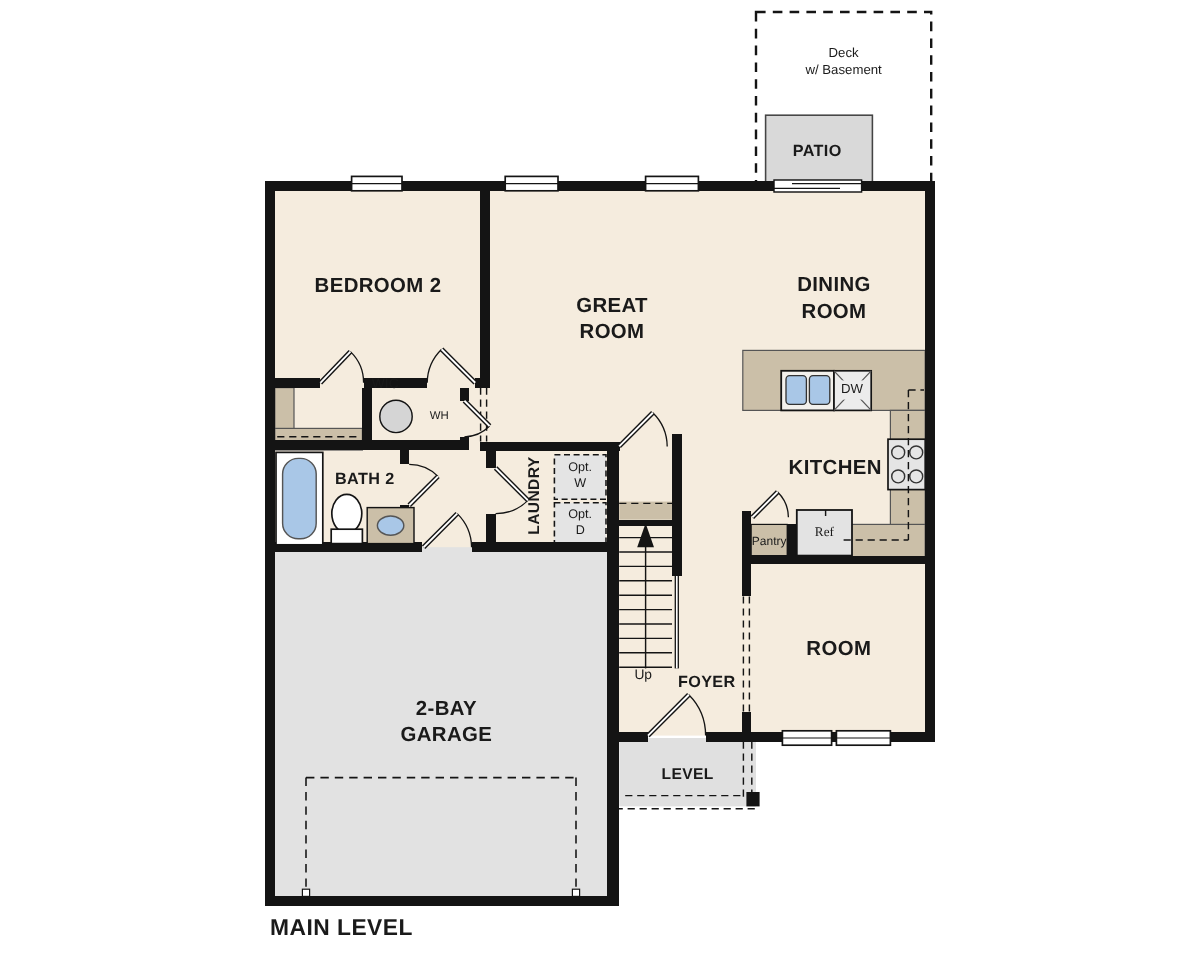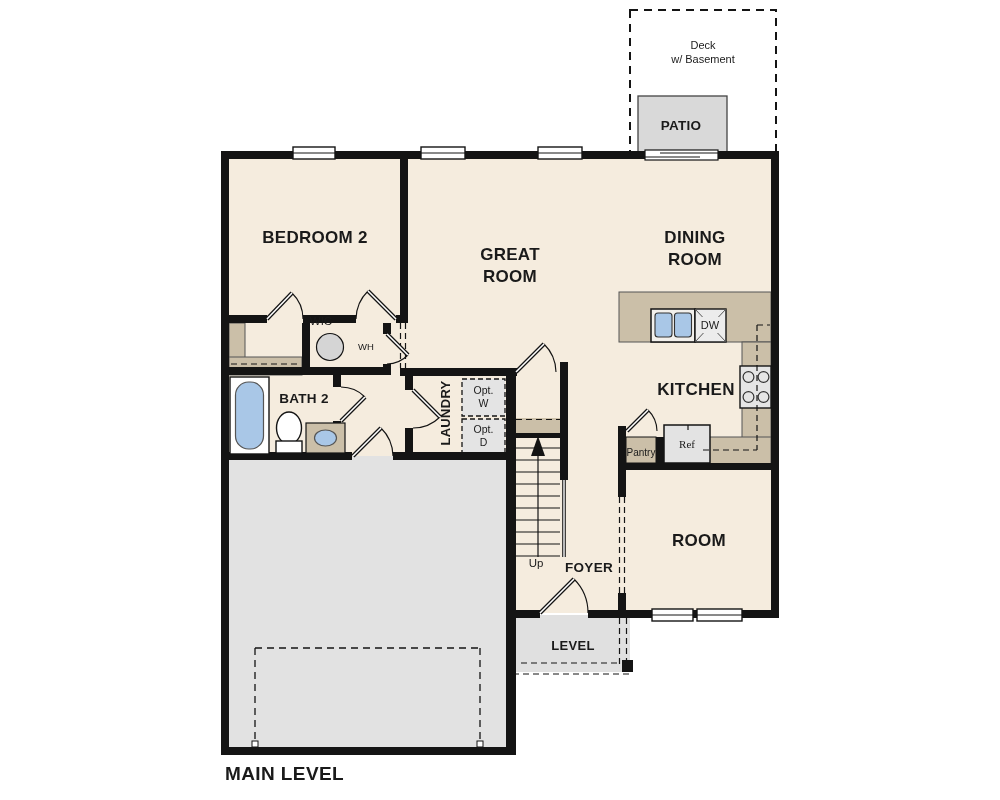--- a/index.html
+++ b/index.html
@@ -260,15 +260,17 @@
 W</div>
   <div class="lbl sm" style="left:483.5px;top:436px;line-height:1.25;font-size:10.5px;">Opt.
 D</div>
   <div class="lbl big" style="left:680px;top:390px;margin-left:16px;">KITCHEN</div>
   <div class="lbl sm" style="left:710px;top:325px;font-size:11px;">DW</div>
   <div class="lbl tiny" style="left:641px;top:452px;text-align:center;">Pantry</div>
   <div class="lbl sm" style="left:687px;top:444px;font-family:Liberation Serif, serif;">Ref</div>
   <div class="lbl big" style="left:699px;top:541px;">ROOM</div>
   <div class="lbl sm" style="left:536px;top:563px;font-size:11.5px;">Up</div>
   <div class="lbl med" style="left:589px;top:568px;">FOYER</div>
+  <div class="lbl big" style="left:372px;top:602px;">2-BAY
+GARAGE</div>
   <div class="lbl med" style="left:573px;top:646px;font-size:13px;">LEVEL</div>
   <div class="lbl title" style="left:225px;top:762px;">MAIN LEVEL</div>
 </div>
 
 </body></html>

